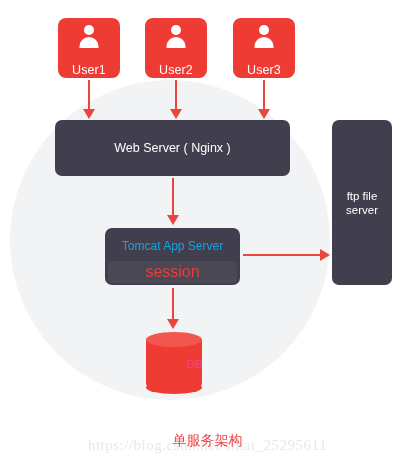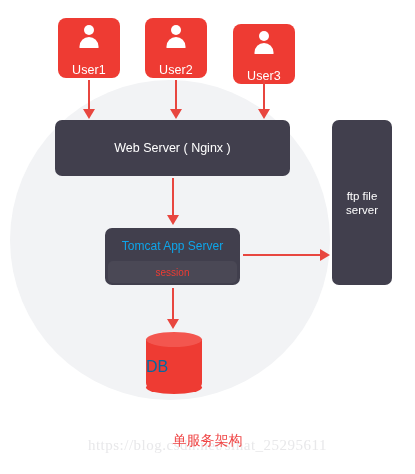--- a/index.html
+++ b/index.html
@@ -124,21 +124,21 @@
     width: 129px;
     height: 22px;
     background: #4a4855;
     border-radius: 5px;
     display: flex;
     align-items: center;
     justify-content: center;
   }
   .tomcat .session-band .label {
     color: #ee3b33;
-    font-size: 10px;
+    font-size: 16px;
   }
 
   .ftp {
     left: 332px;
     top: 120px;
     width: 60px;
     height: 165px;
     display: flex;
     align-items: center;
     justify-content: center;
@@ -184,23 +184,23 @@
     width: 56px;
     height: 13px;
     border-radius: 50%;
     background: #ee3b33;
   }
   .db .db-label {
     position: absolute;
     left: 0;
     top: 26px;
     width: 100%;
-    text-align: left;
-    color: #0369a1;
-    font-size: 16px;
+    text-align: right;
+    color: #ec4899;
+    font-size: 11px;
   }
 
   
   .arrow-v {
     position: absolute;
     width: 2px;
     background: #e8463f;
   }
   .arrow-v .head {
     position: absolute;
@@ -271,21 +271,21 @@
   </div>
 
   <div class="user-box" style="left:145px; top:18px;">
     <span class="user-icon">
       <span class="head"></span>
         <span class="body"></span>
     </span>
     <span class="user-label">User2</span>
   </div>
 
-  <div class="user-box" style="left:233px; top:24px;">
+  <div class="user-box" style="left:233px; top:18px;">
     <span class="user-icon">
       <span class="head"></span>
         <span class="body"></span>
     </span>
     <span class="user-label">User3</span>
   </div>
 
   <div class="arrow-v" style="left:88px; top:80px; height:30px;">
     <span class="head"></span>
   </div>

